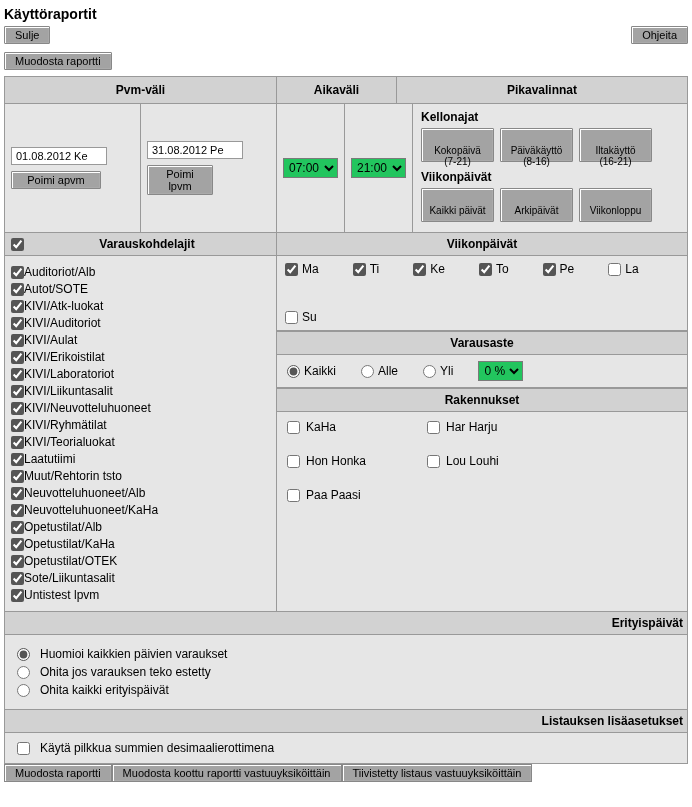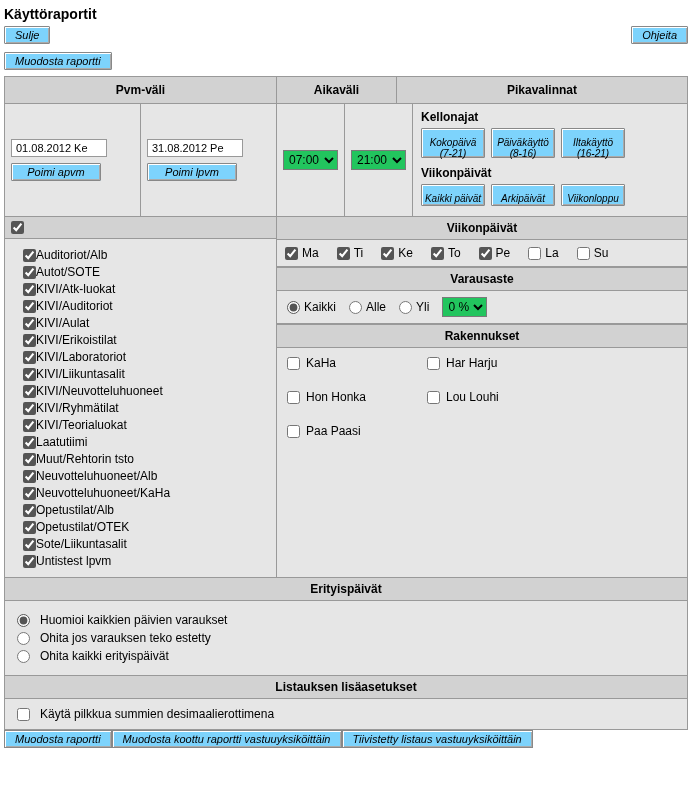--- a/index.html
+++ b/index.html
@@ -18,27 +18,26 @@
     margin: 2px 0 4px 0;
   }
   .topbar {
     display: flex;
     justify-content: space-between;
     margin-bottom: 8px;
   }
   button.win {
     font-family: Arial, Helvetica, sans-serif;
     font-size: 11px;
-    background: #7dd3fc;
+    background: #a3a3a3;
     border: 1px solid #888;
     border-radius: 1px;
     padding: 2px 10px;
     cursor: pointer;
     box-shadow: inset 1px 1px 0 #fff, inset -1px -1px 0 #aaa;
-    font-style: italic;
   }
   .panel {
     border: 1px solid #999;
     background: #e6e6e6;
   }
   .hdr-row {
     display: flex;
     border-bottom: 1px solid #999;
   }
   .hdr-cell {
@@ -77,26 +76,26 @@
   .quick-section-label {
     font-weight: bold;
     margin: 2px 12px 4px 0;
   }
   .quick-buttons {
     display: flex;
     gap: 6px;
     margin-bottom: 6px;
   }
   .quick-buttons button {
-    width: 64px;
+    width: 73px;
     height: 30px;
     font-size: 10px;
     line-height: 1.1;
     white-space: pre;
-    padding: 8px 2px;
+    padding: 16px 2px;
   }
   .sub-hdr {
     background: #d2d2d2;
     font-weight: bold;
     text-align: center;
     padding: 4px;
     border-bottom: 1px solid #999;
     border-top: 1px solid #999;
   }
   .two-col { display: flex; }
@@ -109,50 +108,50 @@
   .vk-head {
     display: flex;
     background: #d2d2d2;
     border-bottom: 1px solid #999;
     padding: 4px 6px;
     align-items: center;
     font-weight: bold;
   }
   .vk-head input { margin-right: 6px; }
   .vk-head .lbl { flex: 1; text-align: center; }
-  .vk-list { padding: 6px 18px; }
+  .vk-list { padding: 6px 6px; }
   .vk-item { margin: 3px 0; display: flex; align-items: center; }
   .vk-item input { margin-right: 6px; }
   .weekdays-row {
     padding: 6px 8px;
     display: flex;
-    gap: 18px;
+    gap: 34px;
     border-bottom: 1px solid #999;
     flex-wrap: wrap;
   }
   .wd { display: inline-flex; align-items: center; gap: 4px; }
   .varaus-row {
     padding: 6px 10px;
     display: flex;
     align-items: center;
-    gap: 13px;
+    gap: 25px;
     border-bottom: 1px solid #999;
   }
   .radio-opt { display: inline-flex; align-items: center; gap: 4px; }
   .rak-grid {
     padding: 8px 10px;
     display: grid;
     grid-template-columns: 120px 140px;
     gap: 20px 20px;
   }
   .rak-item { display: inline-flex; align-items: center; gap: 6px; }
   .full-hdr {
     background: #d2d2d2;
     font-weight: bold;
-    text-align: center;
+    text-align: right;
     padding: 4px;
     border-top: 1px solid #999;
     border-bottom: 1px solid #999;
   }
   .erityis-body { padding: 8px 12px; }
   .erityis-body .radio-opt { display: flex; margin: 4px 0; }
   .lisa-body { padding: 8px 12px; }
   .bottom-buttons {
     display: flex;
     gap: 0;
@@ -187,21 +186,21 @@
     <div class="hdr-cell" style="flex:1;">Pikavalinnat</div>
   </div>
 
   <div class="body-row">
     <div class="body-cell" style="flex:0 0 136px;">
       <input type="text" class="date-box" value="01.08.2012 Ke" style="">
       <button class="win" style="width:90px;">Poimi apvm</button>
     </div>
     <div class="body-cell" style="flex:0 0 136px;">
       <input type="text" class="date-box" value="31.08.2012 Pe" style="">
-      <button class="win" style="width:90px;">Poimi lpvm</button>
+      <button class="win" style="width:66px;">Poimi lpvm</button>
     </div>
     <div class="body-cell" style="flex:0 0 60px; align-items:center;">
       <select class="win">
         <option>07:00</option>
       </select>
     </div>
     <div class="body-cell" style="flex:0 0 60px; align-items:center;">
       <select class="win">
         <option>21:00</option>
       </select>
@@ -222,20 +221,21 @@
           <button class="win" style="height: 22px;">Arkipäivät</button>
           <button class="win" style="height: 22px;">Viikonloppu</button>
         </div>
     </div>
   </div>
 
   <div class="two-col">
     <div class="left-col">
       <div class="vk-head">
         <input type="checkbox" id="target-all" checked="" style="">
+        <span class="lbl">Varauskohdelajit</span>
       </div>
       <div class="vk-list" id="targets-list">
           <label class="vk-item">
             <input type="checkbox" checked="" style="">
             <span>Auditoriot/Alb</span>
           </label>
           <label class="vk-item">
             <input type="checkbox" checked="" style="">
             <span>Autot/SOTE</span>
           </label>
@@ -287,20 +287,24 @@
             <input type="checkbox" checked="" style="">
             <span>Neuvotteluhuoneet/Alb</span>
           </label>
           <label class="vk-item">
             <input type="checkbox" checked="" style="">
             <span>Neuvotteluhuoneet/KaHa</span>
           </label>
           <label class="vk-item">
             <input type="checkbox" checked="" style="">
             <span>Opetustilat/Alb</span>
+          </label>
+          <label class="vk-item">
+            <input type="checkbox" checked="" style="">
+            <span>Opetustilat/KaHa</span>
           </label>
           <label class="vk-item">
             <input type="checkbox" checked="" style="">
             <span>Opetustilat/OTEK</span>
           </label>
           <label class="vk-item">
             <input type="checkbox" checked="" style="">
             <span>Sote/Liikuntasalit</span>
           </label>
           <label class="vk-item">

